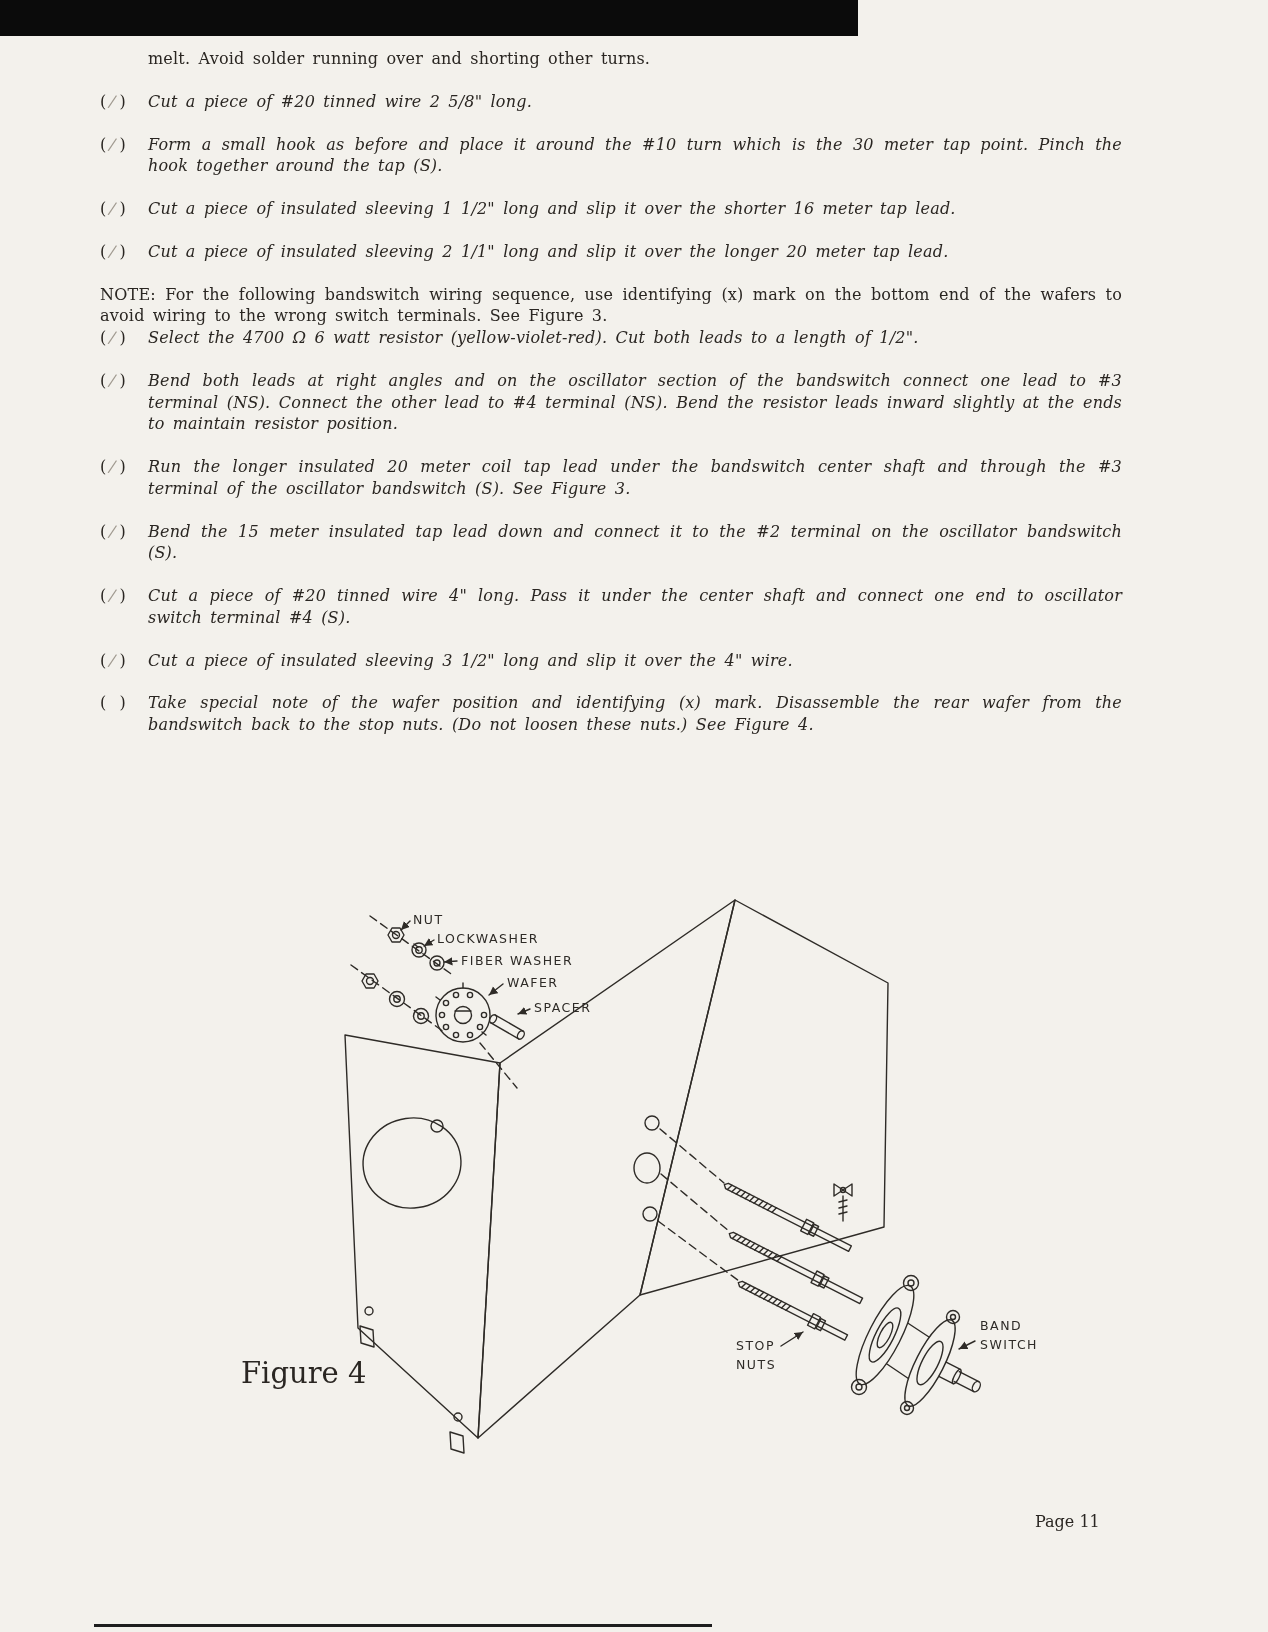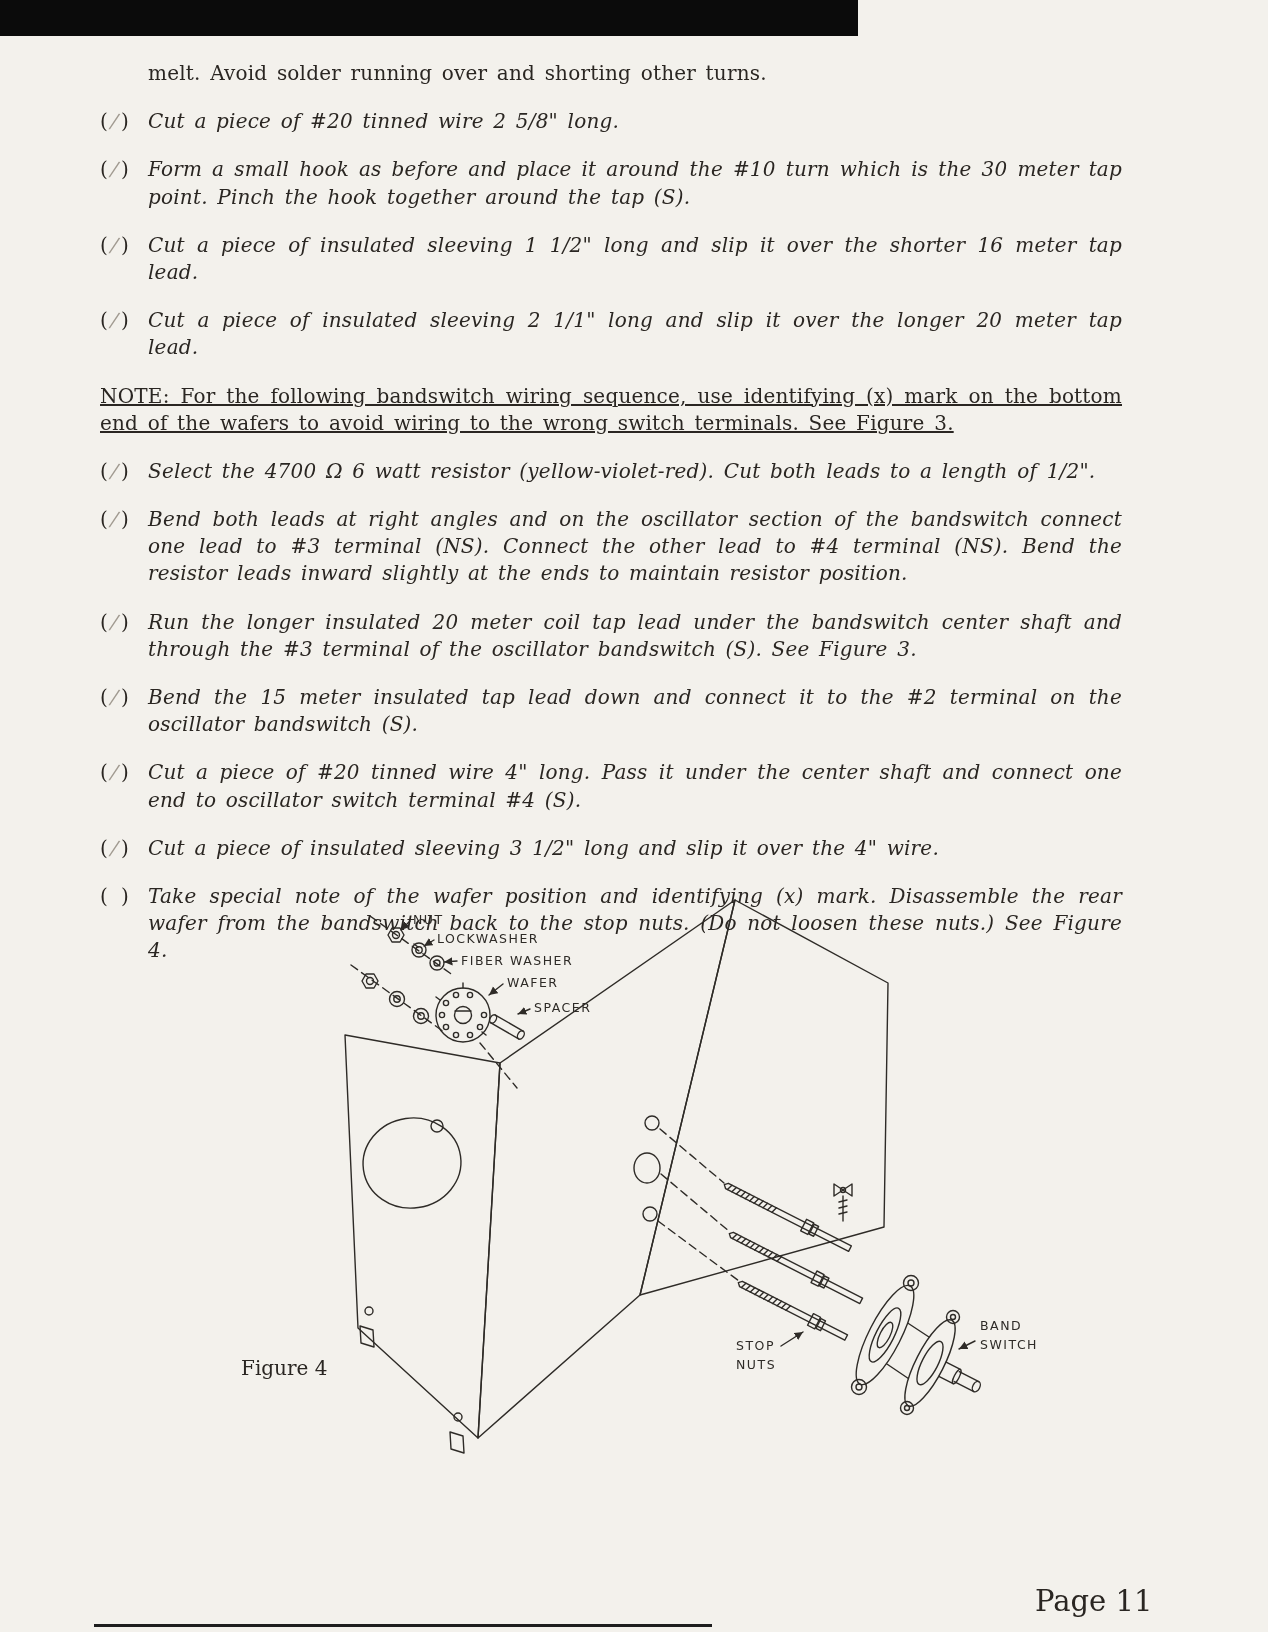--- a/index.html
+++ b/index.html
@@ -8,35 +8,35 @@
     background:#f3f1ec;
     font-family:"DejaVu Serif","Liberation Serif",serif;
     color:#2a2622;
     position:relative;
     overflow:hidden;
   }
   .scan-bar-top{position:absolute;left:0;top:0;width:858px;height:36px;background:#0b0b0b;}
   .scan-line-bottom{position:absolute;left:94px;top:1624px;width:618px;height:3px;background:#1d1d1d;}
 
   .text-block{
-    position:absolute;left:100px;top:60px;width:1022px;
-    font-size:20px;line-height:1.36;word-spacing:3px;letter-spacing:0.2px;
+    position:absolute;left:100px;top:48px;width:1022px;
+    font-size:16px;line-height:1.36;word-spacing:3px;letter-spacing:0.2px;
   }
   .intro{padding-left:48px;margin-bottom:21px;}
-  .para{margin-bottom:21px;text-align:justify;text-decoration:underline;}
+  .para{text-align:justify;}
   .step{display:flex;margin-bottom:21px;}
   .marker{flex:0 0 48px;}
   .check{
     display:inline-block;width:13px;text-align:center;
     color:#a09a90;font-style:italic;transform:rotate(7deg);
   }
   .step-text{flex:1;text-align:justify;font-style:italic;}
 
-  .figure-caption{position:absolute;left:241px;top:1356px;font-size:20px;}
-  .page-number{position:absolute;left:1035px;top:1584px;font-size:29px;}
+  .figure-caption{position:absolute;left:241px;top:1356px;font-size:29px;}
+  .page-number{position:absolute;left:1035px;top:1512px;font-size:16px;}
 
   svg{position:absolute;left:230px;top:880px;}
   svg text{
     font-family:"DejaVu Sans","Liberation Sans",sans-serif;
     font-size:12.5px;letter-spacing:1.5px;
     fill:#2e2b27;stroke:none;
   }
 </style>
 </head>
 <body>

